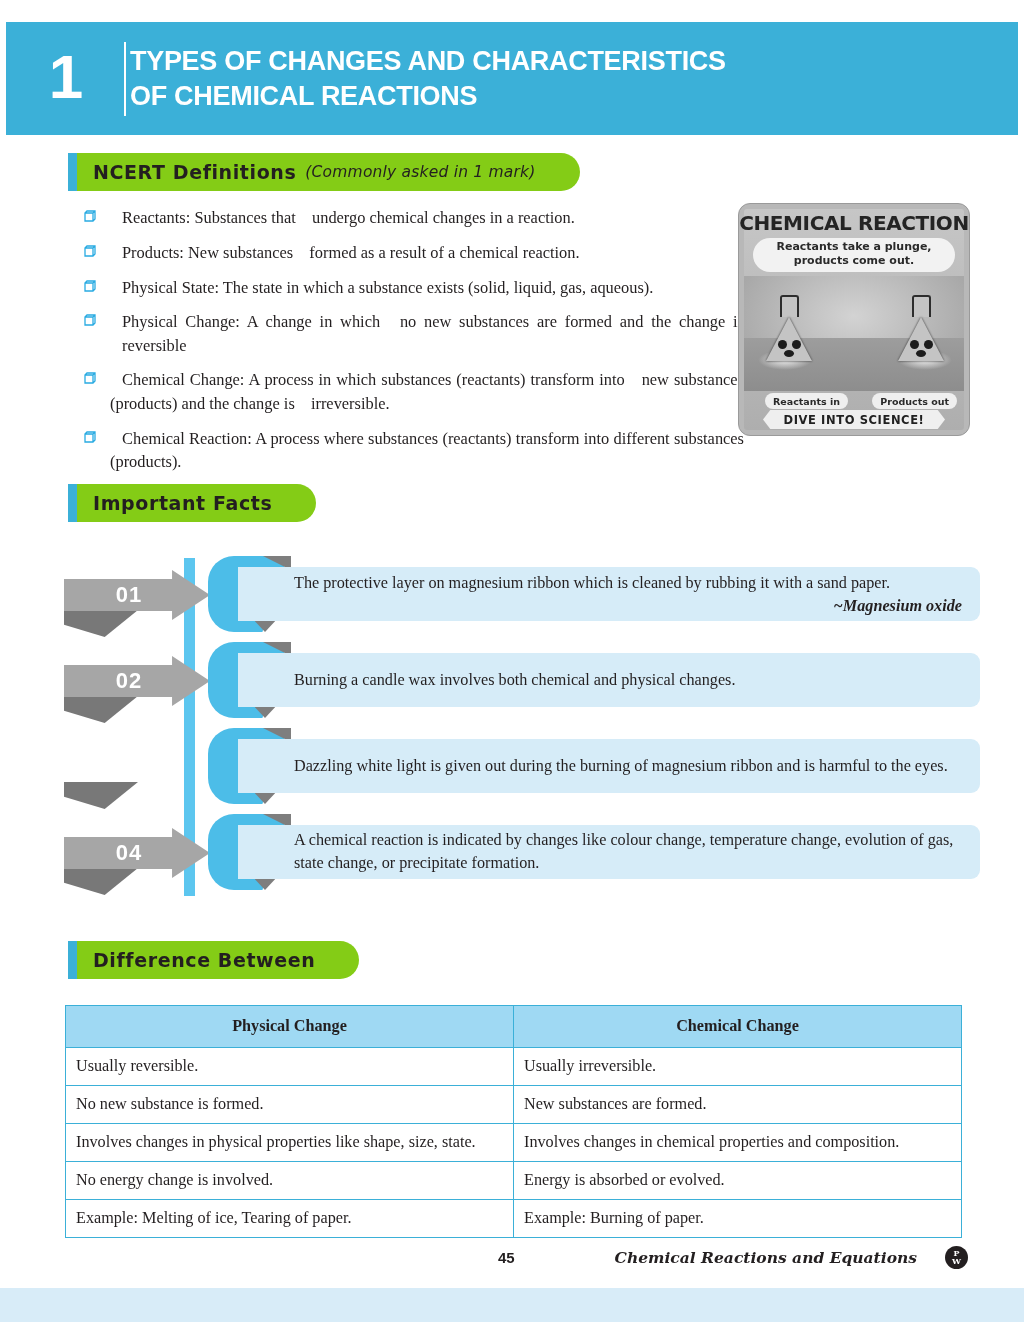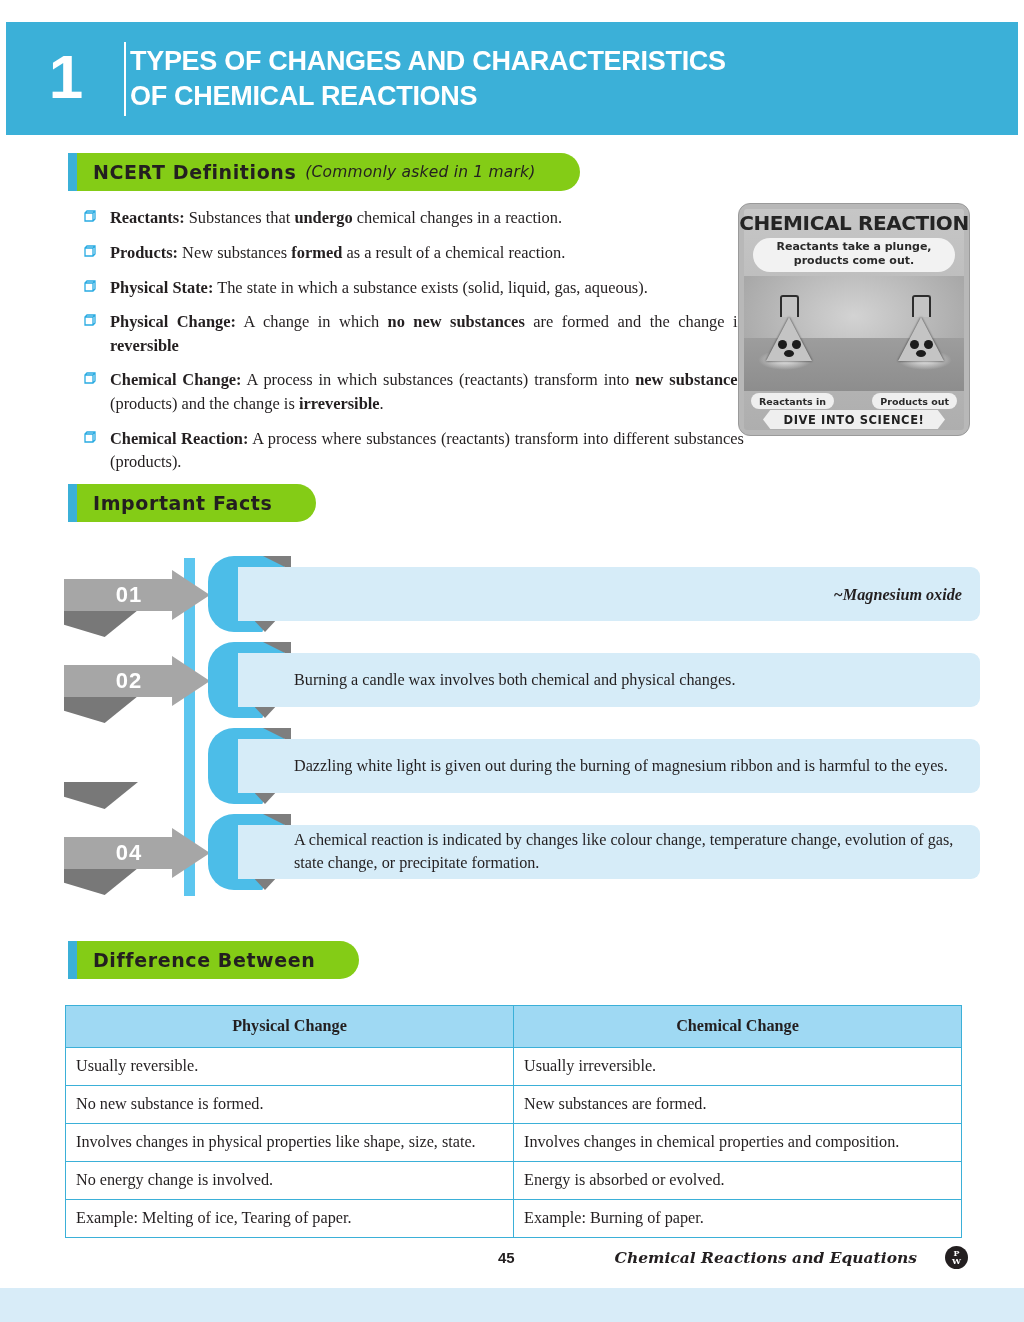--- a/index.html
+++ b/index.html
@@ -111,21 +111,21 @@
     padding-top: 4px;
   }
   .def-bullet svg { display: block; }
   .def-text {
     font-size: 16.4px;
     line-height: 1.42;
     color: #231f20;
     text-align: justify;
     flex: 1;
   }
-  .def-text b { font-weight: bold; }
+  .def-text b { font-weight: normal; margin-left: 12px; }
 
   
   .illustration {
     position: absolute;
     left: 738px;
     top: 203px;
     width: 230px;
     height: 231px;
     border: 1px solid #9a9a9a;
     background: #b8b8b8;
@@ -229,21 +229,21 @@
     height: 16px;
     background: #efefef;
     border-radius: 8px;
     font-family: "DejaVu Sans", sans-serif;
     font-weight: bold;
     font-size: 9.5px;
     color: #2a2a2a;
     display: flex; align-items: center; justify-content: center;
     padding: 0 8px;
   }
-  #label-react { left: 12px; text-align: right; }
+  #label-react { left: 26px; text-align: right; }
   #label-prod { right: 12px; }
   .ill-banner {
     position: absolute;
     left: 24px; right: 24px; bottom: 6px;
     height: 19px;
     background: #efefef;
     display: flex; align-items: center; justify-content: center;
     font-family: "DejaVu Sans", sans-serif;
     font-weight: bold;
     font-size: 11.5px;
@@ -561,20 +561,21 @@
 
   <div class="fact-row" style="top:0px">
     <div class="fact-arrow-shadow"></div>
     <div class="fact-arrow">
       <span class="fact-num">01</span>
     </div>
     <div class="fact-tab"></div>
     <div class="fact-fold-top"></div>
     <div class="fact-fold-bottom"></div>
     <div class="fact-banner">
+      <div class="ftext">The protective layer on magnesium ribbon which is cleaned by rubbing it with a sand paper.</div>
       <div class="fattr">~Magnesium oxide</div>
     </div>
   </div>
 
   <div class="fact-row" style="top:86px">
     <div class="fact-arrow-shadow"></div>
     <div class="fact-arrow">
       <span class="fact-num">02</span>
     </div>
     <div class="fact-tab"></div>

